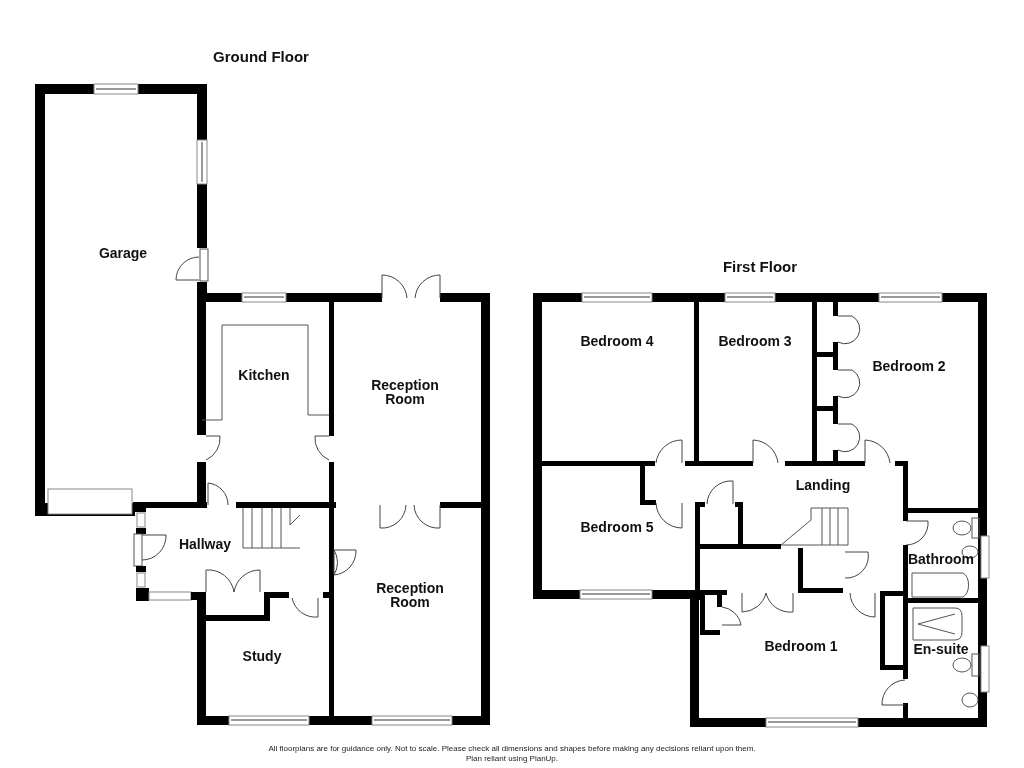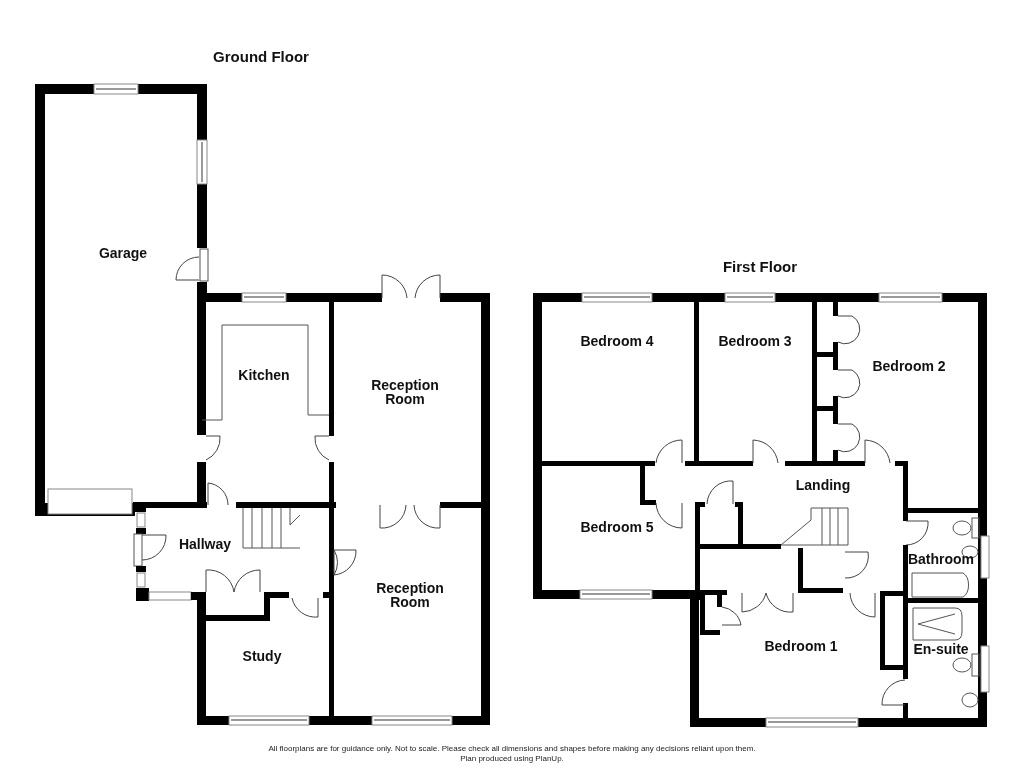--- a/index.html
+++ b/index.html
@@ -224,13 +224,13 @@
   <text class="lbl" x="755" y="346">Bedroom 3</text>
   <text class="lbl" x="909" y="371">Bedroom 2</text>
   <text class="lbl" x="617" y="532">Bedroom 5</text>
   <text class="lbl" x="823" y="490">Landing</text>
   <text class="lbl" x="941" y="564">Bathroom</text>
   <text class="lbl" x="801" y="651">Bedroom 1</text>
   <text class="lbl" x="941" y="654">En-suite</text>
 </svg>
 
 <div class="foot" style="top:744px">All floorplans are for guidance only. Not to scale. Please check all dimensions and shapes before making any decisions reliant upon them.</div>
-<div class="foot" style="top:754px">Plan produced using PlanUp.</div>
+<div class="foot" style="top:754px">Plan reliant using PlanUp.</div>
 
 </body></html>

